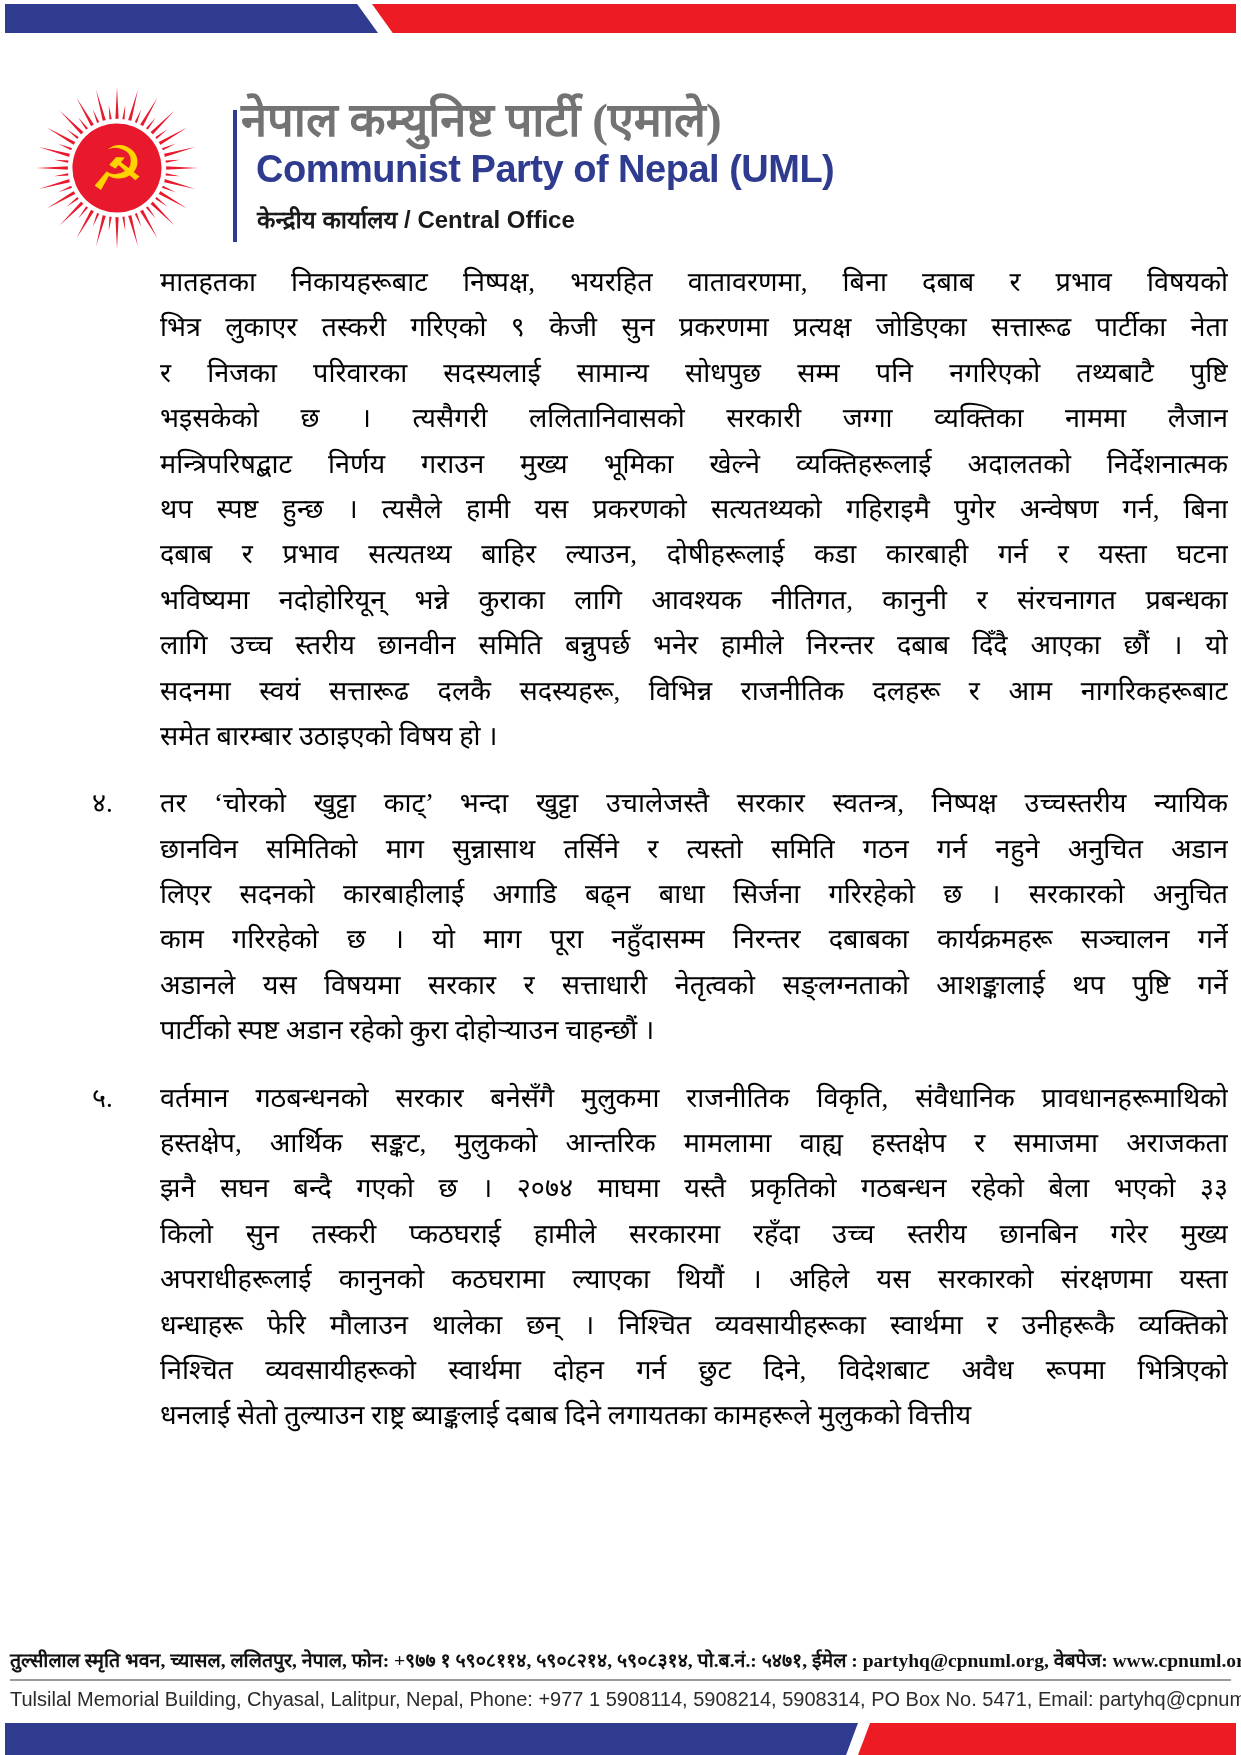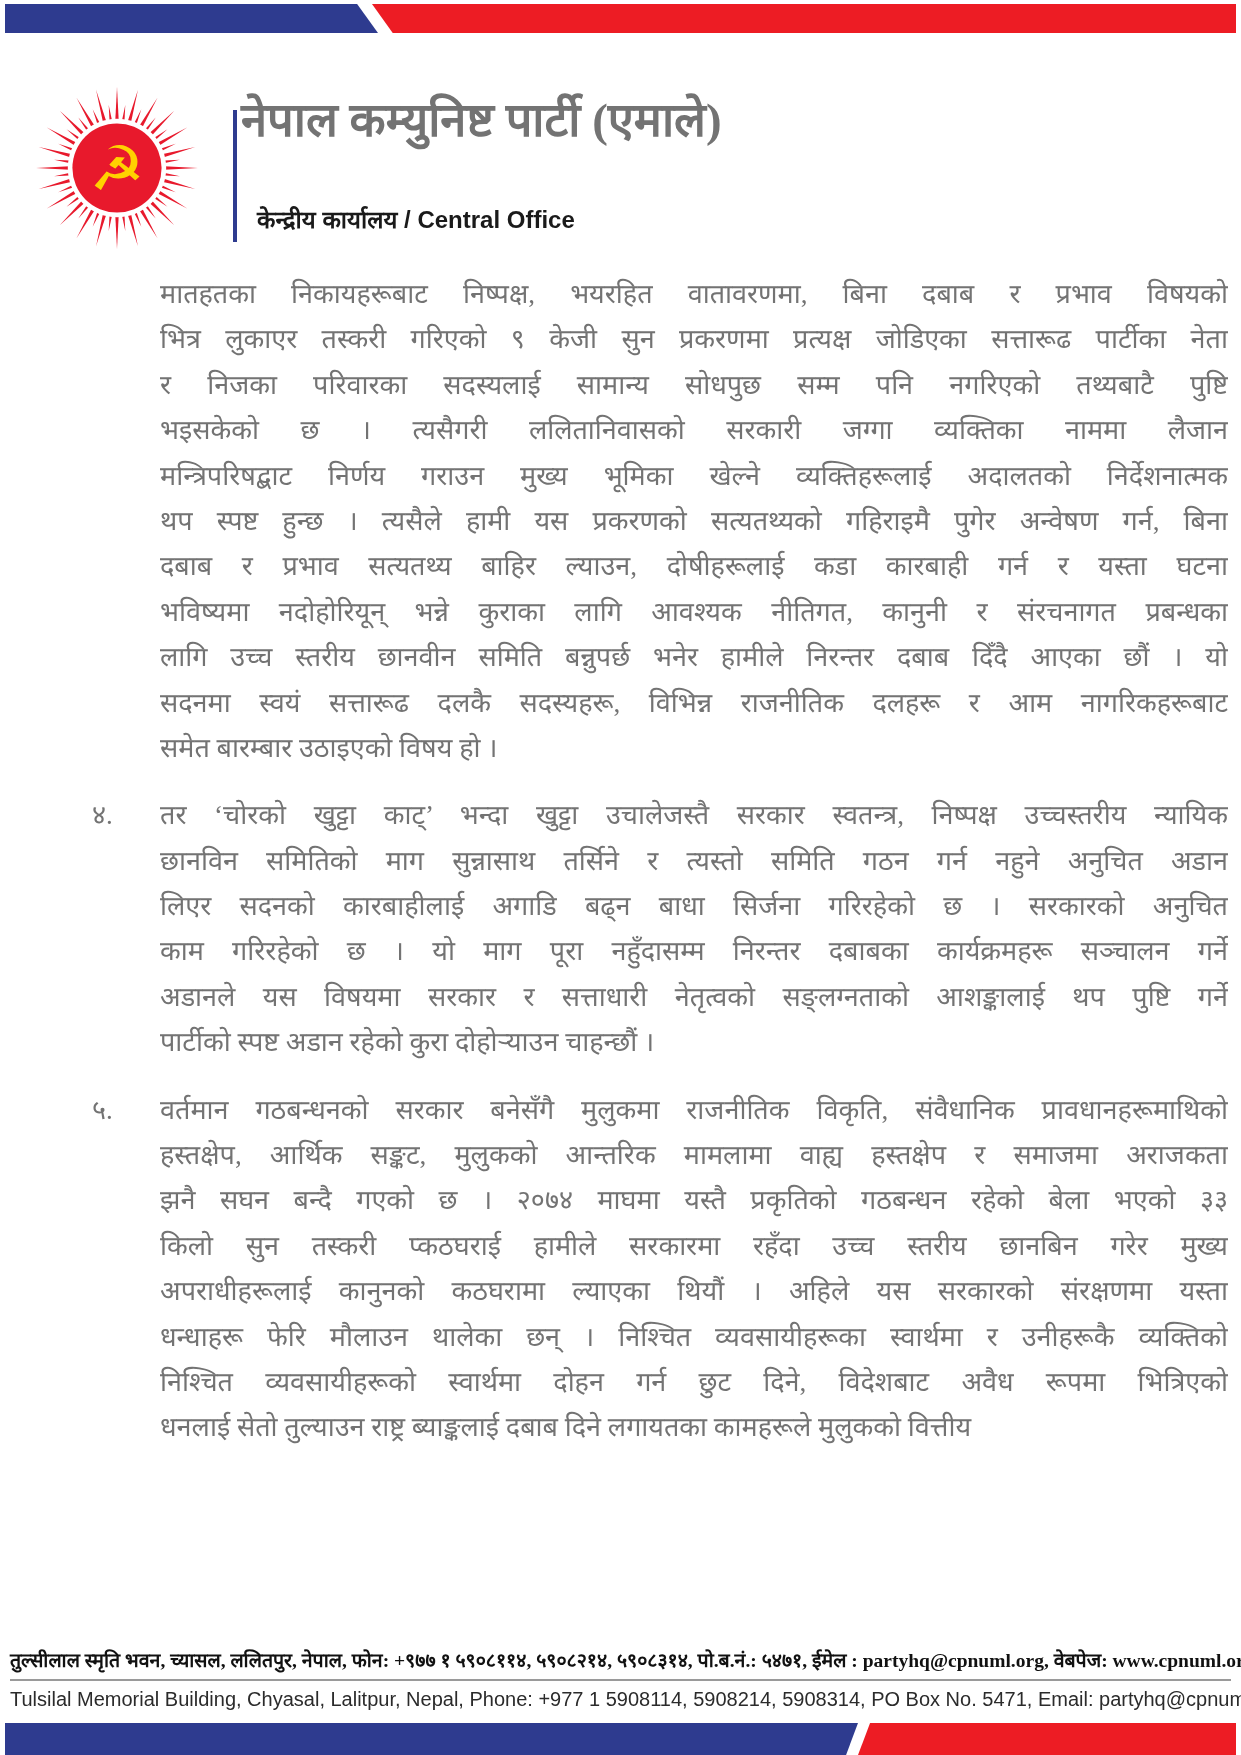--- a/index.html
+++ b/index.html
@@ -33,22 +33,22 @@
     font-size:38px;font-weight:bold;color:#2e3b8f;
     font-family:"Liberation Sans", sans-serif;white-space:nowrap;letter-spacing:-0.5px;
   }
   .office{
     position:absolute;left:257px;top:202px;width:900px;
     font-size:24px;font-weight:bold;color:#1a1a1a;
     font-family:Liberation Sans, sans-serif;white-space:nowrap;
   }
   
   .doc-body{
-    position:absolute;left:92px;right:13px;top:272px;
-    color:#737373;font-size:27px;
+    position:absolute;left:92px;right:13px;top:260px;
+    color:#000000;font-size:27px;
   }
   .para{display:flex;margin-bottom:22px;}
   .pnum{width:68px;flex:0 0 68px;line-height:45.4px;}
   .plines{flex:1;min-width:0;}
   .line{
     line-height:45.4px;height:45.4px;
     white-space:nowrap;overflow:hidden;
     text-align:justify;text-align-last:justify;
   }
   .plines .line:last-child{text-align-last:left;}
@@ -123,20 +123,21 @@
         <polygon points="111.53079214949624,74.03601253981307 156.30814027683638,59.5532954369008 110.28846073300413,69.39956857362554" fill="#e8192c"></polygon>
         <polygon points="112.03949842529006,78.2026295162555 141.46958140517626,71.90737608235679 111.41297270263381,73.4436941816612" fill="#e8192c"></polygon>
       </g>
     <circle cx="80" cy="80" r="48" fill="#ffffff"></circle>
     <circle id="emblem-disc" cx="80" cy="80" r="43.5" fill="#e8192c"></circle>
     <text id="emblem-glyph" x="80" y="101" text-anchor="middle" font-family="DejaVu Sans, sans-serif" font-size="60" fill="#ffd200">☭</text>
   </svg>
 
   <div class="hdr-rule"></div>
   <div class="np-title">नेपाल कम्युनिष्ट पार्टी (एमाले)</div>
+  <div class="en-title">Communist Party of Nepal (UML)</div>
   <div class="office">केन्द्रीय कार्यालय / Central Office</div>
 
   <div class="doc-body">
 
     <div class="para">
       <div class="pnum"></div>
       <div class="plines">
           <div class="line">मातहतका निकायहरूबाट निष्पक्ष, भयरहित वातावरणमा, बिना दबाब र प्रभाव विषयको</div>
           <div class="line">भित्र लुकाएर तस्करी गरिएको ९ केजी सुन प्रकरणमा प्रत्यक्ष जोडिएका सत्तारूढ पार्टीका नेता</div>
           <div class="line">र निजका परिवारका सदस्यलाई सामान्य सोधपुछ सम्म पनि नगरिएको तथ्यबाटै पुष्टि</div>

